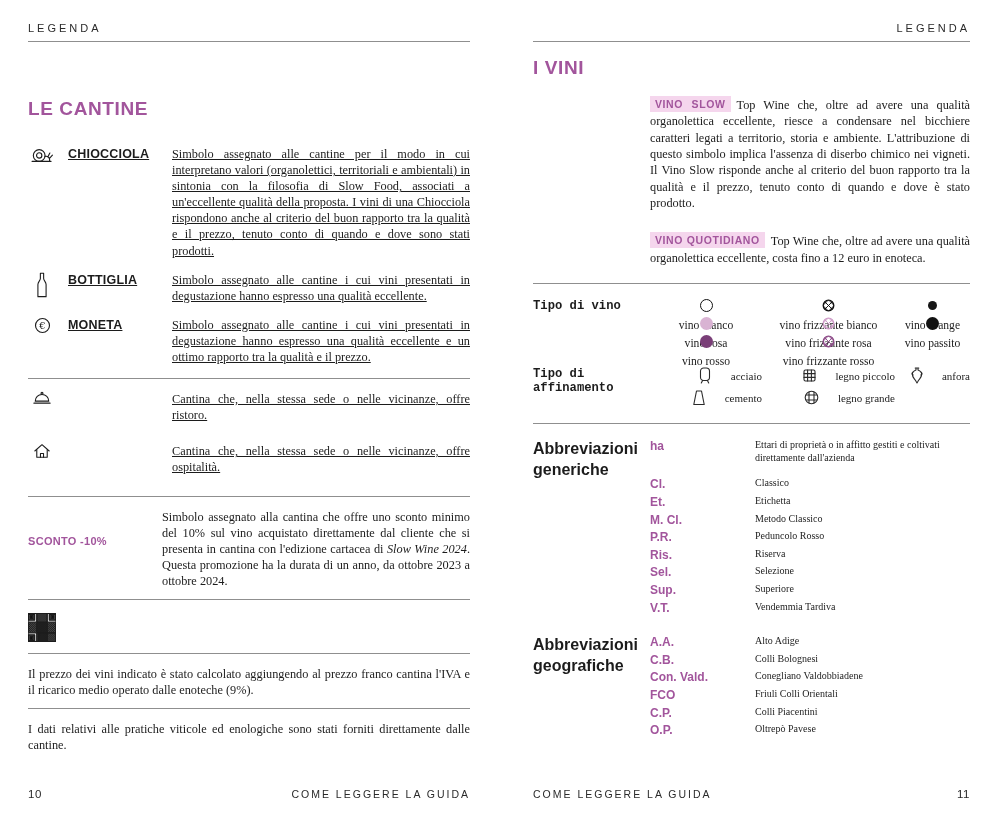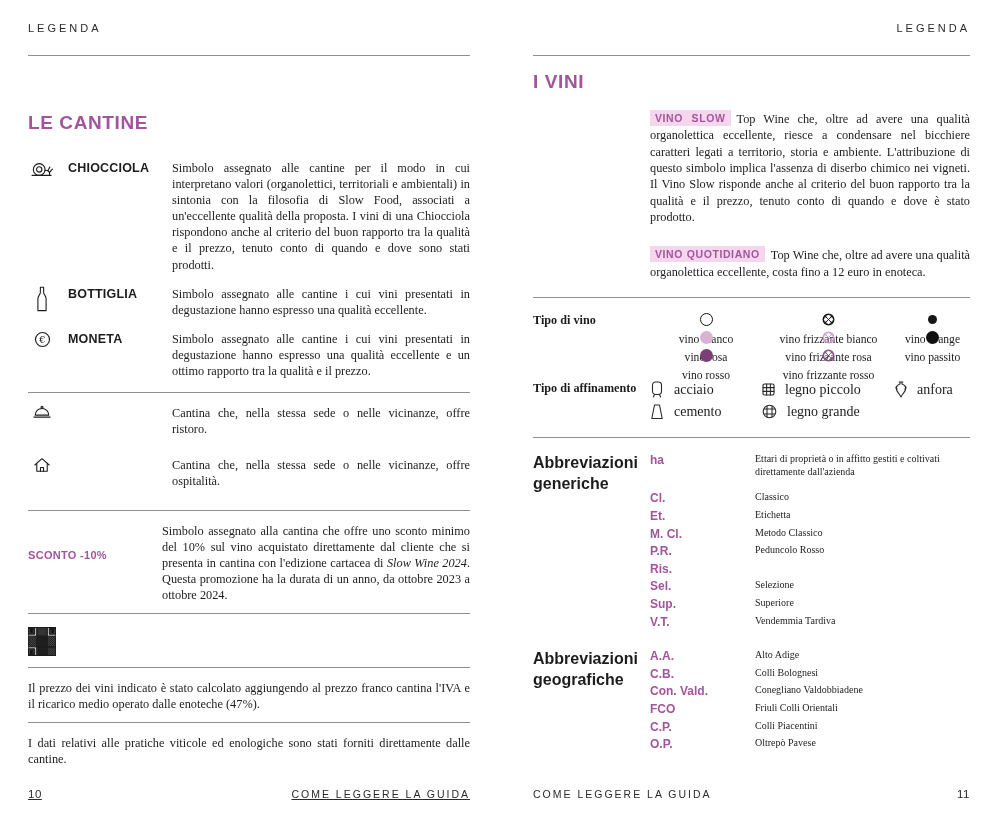--- a/index.html
+++ b/index.html
@@ -14,54 +14,54 @@
     width:1000px;height:823px;background:#ffffff;color:var(--ink);
     font-family:"Liberation Serif", serif;overflow:hidden;position:relative;
   }
   .spread{position:relative;width:1000px;height:823px;}
   .page{position:absolute;top:22px;height:778px;}
   .page-l{left:28px;width:442px;}
   .page-r{left:533px;width:437px;}
 
   .kicker{
     font-family:"Liberation Sans", sans-serif;font-size:11px;letter-spacing:3px;
-    color:#2a2a2a;padding-bottom:21px;border-bottom:1px solid var(--rule);
+    color:#2a2a2a;padding-bottom:7px;border-bottom:1px solid var(--rule);
   }
   .kicker.right{text-align:right;}
 
   .big-title{
     margin:18px 0 0;font-family:"Liberation Sans", sans-serif;font-weight:700;
     font-size:33px;line-height:1.2;color:var(--accent);letter-spacing:.5px;
   }
   .section-title{
     margin:56px 0 0;font-family:"Liberation Sans", sans-serif;font-weight:700;
     font-size:19px;color:var(--accent);letter-spacing:.6px;
   }
   .page-r .section-title{margin:15px 0 0;}
 
   .entries{margin-top:26px;}
-  .row3{display:grid;grid-template-columns:30px 94px 1fr;column-gap:10px;margin-bottom:13px;align-items:start;}
+  .row3{display:grid;grid-template-columns:30px 94px 1fr;column-gap:10px;margin-bottom:13px;align-items:start;text-decoration:underline;}
   .row2{display:grid;grid-template-columns:134px 1fr;margin-bottom:10px;align-items:start;}
   .sym-label{font-family:"Liberation Sans", sans-serif;font-weight:700;font-size:12.5px;letter-spacing:.2px;padding-top:1px;}
   .txt{margin:0;font-size:12.3px;line-height:1.31;text-align:justify;}
   .ico{display:inline-flex;justify-content:center;width:28px;}
   .ico svg{stroke:#1c1c1c;stroke-width:1.2;fill:none;stroke-linecap:round;stroke-linejoin:round;}
 
   .rule{border:0;border-top:1px solid var(--rule);margin:4px 0 12px;}
   .svc .txt{margin-bottom:7px;}
   .sconto-label{color:var(--accent);font-family:"Liberation Sans",sans-serif;font-weight:700;font-size:11px;letter-spacing:.3px;padding-top:26px;}
   .italic{font-style:italic;}
   .note{margin:0 0 10px;font-size:12.3px;line-height:1.31;text-align:justify;}
 
   .footer{
     position:absolute;bottom:0;left:0;right:0;display:flex;align-items:baseline;
     font-family:"Liberation Sans",sans-serif;font-size:10.5px;letter-spacing:2px;color:#2a2a2a;
   }
   .footer .pageno{letter-spacing:.5px;font-size:11.5px;}
-  .footer-l{justify-content:space-between;text-decoration:underline;}
+  .footer-l{justify-content:space-between;}
   .footer-r{justify-content:space-between;}
 
   
   .tw-row{display:grid;grid-template-columns:33px 84px 1fr;margin-top:22px;align-items:start;}
   .top-badge{
     width:26px;height:26px;border-radius:50%;background:var(--accent);color:#fff;
     font-family:"Liberation Sans",sans-serif;font-weight:700;font-size:8.5px;letter-spacing:.5px;
     display:flex;align-items:center;justify-content:center;
   }
   .tw-label{font-family:"Liberation Sans",sans-serif;font-weight:700;font-size:13px;padding-top:5px;}
@@ -69,25 +69,25 @@
 
   .hl-par{margin:18px 0 0 117px;font-size:12.3px;line-height:1.33;text-align:justify;}
   .hl{
     background:var(--hl-bg);color:var(--accent);font-family:"Liberation Sans",sans-serif;
     font-weight:700;font-size:10.5px;letter-spacing:.6px;padding:2px 5px;margin-right:6px;
     position:relative;top:-1px;white-space:nowrap;
   }
   .page-r .rule{margin:17px 0 15px;}
 
   .spec{display:grid;grid-template-columns:117px 1fr;margin-bottom:17px;}
-  .spec-label{font-family:Liberation Serif, serif;font-weight:700;font-size:12.2px;padding-top:0;}
+  .spec-label{font-family:Liberation Mono, monospace;font-weight:700;font-size:12.2px;padding-top:0;}
   .wt-grid{display:grid;grid-template-columns:112px 133px 1fr;row-gap:3px;}
   .wt-cell{display:flex;align-items:center;gap:7px;font-size:11.6px;height:15px;flex-direction:column;}
   .aff-grid{display:grid;grid-template-columns:112px 133px 1fr;row-gap:5px;}
-  .aff-cell{display:flex;align-items:center;gap:10px;font-size:14px;height:17px;}
+  .aff-cell{display:flex;align-items:center;gap:19px;font-size:11px;height:17px;justify-content:flex-end;}
   .aff-cell svg{stroke:#2a2a2a;stroke-width:1.1;fill:none;stroke-linecap:round;stroke-linejoin:round;}
 
   .dot{width:13px;height:13px;border-radius:50%;flex:none;display:inline-block;}
   .dot-bianco{border:1.6px solid #111;background:#fff;}
   .dot-rosa{background:#d9b3d3;}
   .dot-rosso{background:#7a3f78;}
   .dot-orange{width:9px;height:9px;background:#161616;margin:2px;}
   .dot-passito{background:#111;}
   .dotsvg{flex:none;}
 
@@ -207,21 +207,21 @@
                 <rect x="0" y="22" width="7" height="7" fill="#111"></rect>
                 <rect x="1" y="23" width="5" height="5" fill="#fff"></rect>
                 <rect x="2" y="24" width="3" height="3" fill="#111"></rect>
             </g>
           </svg>
         </span>
       </div>
 
       <hr class="rule">
 
-      <p class="note">Il prezzo dei vini indicato è stato calcolato aggiungendo al prezzo franco cantina l'IVA e il ricarico medio operato dalle enoteche (47%).</p>
+      <p class="note">Il prezzo dei vini indicato è stato calcolato aggiungendo al prezzo franco cantina l'IVA e il ricarico medio operato dalle enoteche (9%).</p>
 
       <hr class="rule">
 
       <p class="note">I dati relativi alle pratiche viticole ed enologiche sono stati forniti direttamente dalle cantine.</p>
     </div>
 
     <div class="footer footer-l">
       <span class="pageno">10</span>
       <span>COME LEGGERE LA GUIDA</span>
     </div>
@@ -380,20 +380,21 @@
         <div class="abbr-row">
           <span class="abbr-key">M. Cl.</span>
           <span class="abbr-def">Metodo Classico</span>
         </div>
         <div class="abbr-row">
           <span class="abbr-key">P.R.</span>
           <span class="abbr-def">Peduncolo Rosso</span>
         </div>
         <div class="abbr-row">
           <span class="abbr-key">Ris.</span>
+          <span class="abbr-def">Riserva</span>
         </div>
         <div class="abbr-row">
           <span class="abbr-key">Sel.</span>
           <span class="abbr-def">Selezione</span>
         </div>
         <div class="abbr-row">
           <span class="abbr-key">Sup.</span>
           <span class="abbr-def">Superiore</span>
         </div>
         <div class="abbr-row">

